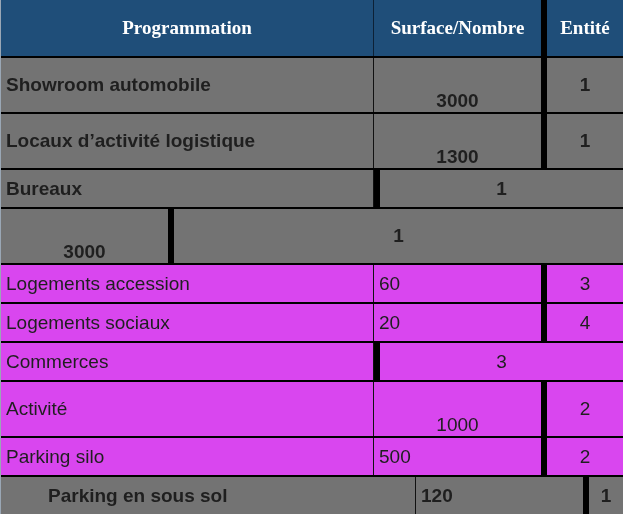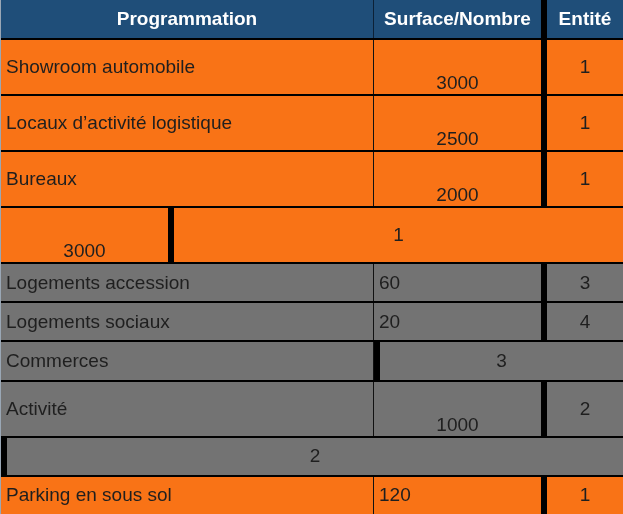--- a/index.html
+++ b/index.html
@@ -13,35 +13,36 @@
     width: 623px;
     height: 514px;
     display: flex;
     flex-direction: column;
     border-left: 1px solid #9aa7b5;
     box-sizing: border-box;
     overflow: hidden;
   }
   .hrow {
     flex: none;
-    height: 40px;
+    height: 58px;
     display: flex;
     background: #1F4E79;
     border-bottom: 2px solid #000000;
     box-sizing: border-box;
+    font-family: Liberation Serif, serif;
   }
   .row {
     flex: 1 1 0;
     display: flex;
-    background: #737373;
+    background: #d946ef;
     border-bottom: 2px solid #000000;
     box-sizing: border-box;
   }
-  .row:last-child { border-bottom: none; }
-  .row.shaded { background: #f97316; }
+  .row:last-child { border-bottom: none; padding-left: 42px; }
+  .row.shaded { background: #737373; font-weight: bold; }
   .c {
     display: flex;
     align-items: center;
     box-sizing: border-box;
     font-size: 19px;
     color: #1f1f1f;
     white-space: nowrap;
     overflow: hidden;
   }
   .c1 {
@@ -82,26 +83,25 @@
     <div class="c c3">Entité</div>
   </div>
 
   <div style="display:contents" id="table-body"><div class="row shaded">
         <div class="c c1">Showroom automobile</div>
         <div class="c c2 center">3000</div>
         <div class="sep"></div>
         <div class="c c3">1</div>
       </div><div class="row shaded">
         <div class="c c1">Locaux d’activité logistique</div>
-        <div class="c c2 center">2500</div>
+        <div class="c c2 center">1300</div>
         <div class="sep"></div>
         <div class="c c3">1</div>
       </div><div class="row shaded">
         <div class="c c1">Bureaux</div>
-        <div class="c c2 center">2000</div>
         <div class="sep"></div>
         <div class="c c3">1</div>
       </div><div class="row shaded">
         <div class="c c2 center">3000</div>
         <div class="sep"></div>
         <div class="c c3">1</div>
       </div><div class="row">
         <div class="c c1">Logements accession</div>
         <div class="c c2 left">60</div>
         <div class="sep"></div>
@@ -114,20 +114,22 @@
       </div><div class="row">
         <div class="c c1">Commerces</div>
         <div class="sep"></div>
         <div class="c c3">3</div>
       </div><div class="row">
         <div class="c c1">Activité</div>
         <div class="c c2 center">1000</div>
         <div class="sep"></div>
         <div class="c c3">2</div>
       </div><div class="row">
+        <div class="c c1">Parking silo</div>
+        <div class="c c2 left">500</div>
         <div class="sep"></div>
         <div class="c c3">2</div>
       </div><div class="row shaded">
         <div class="c c1">Parking en sous sol</div>
         <div class="c c2 left">120</div>
         <div class="sep"></div>
         <div class="c c3">1</div>
       </div></div>
 </div>
 

